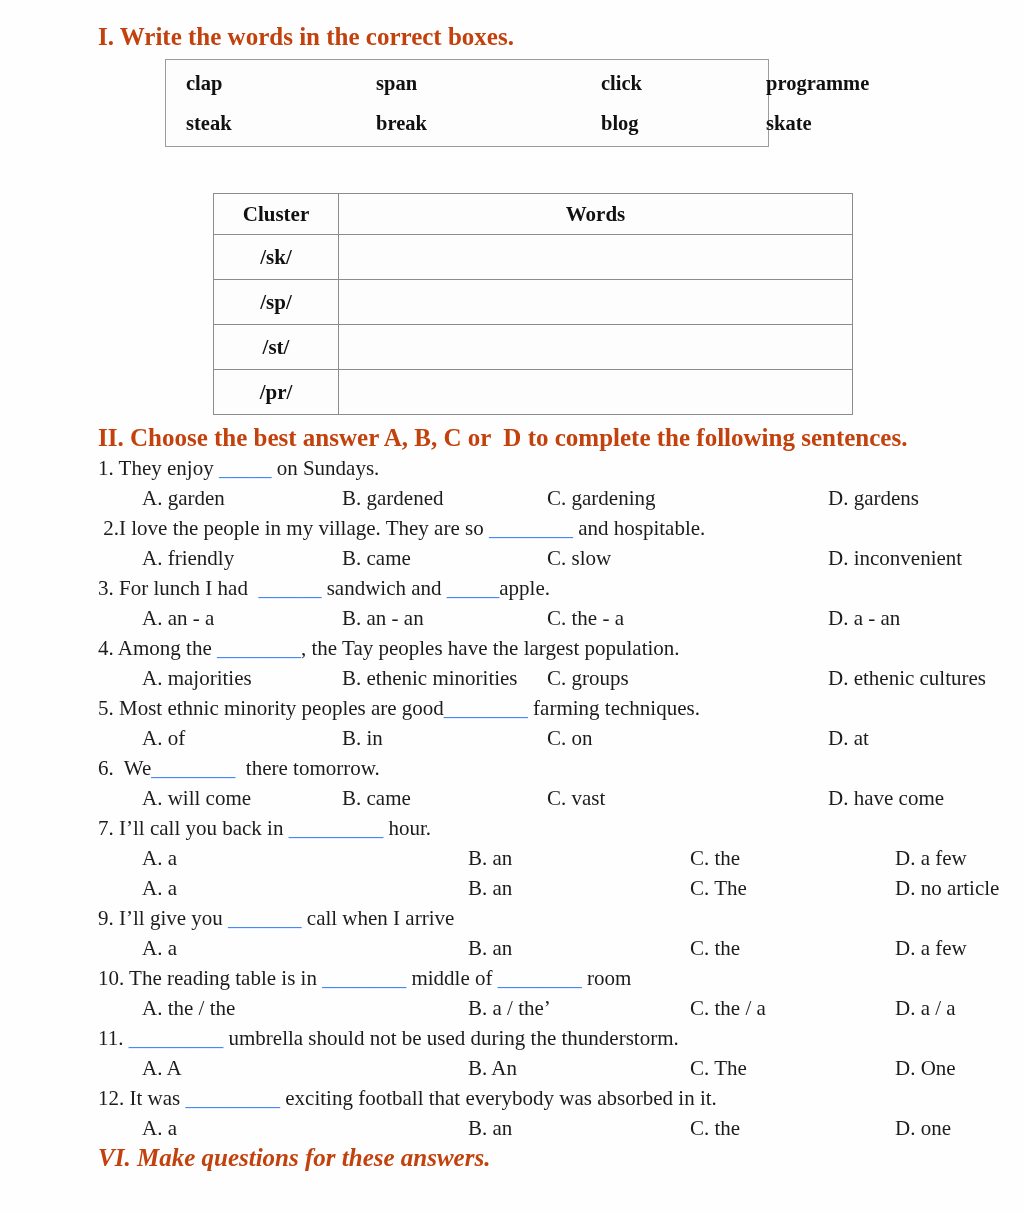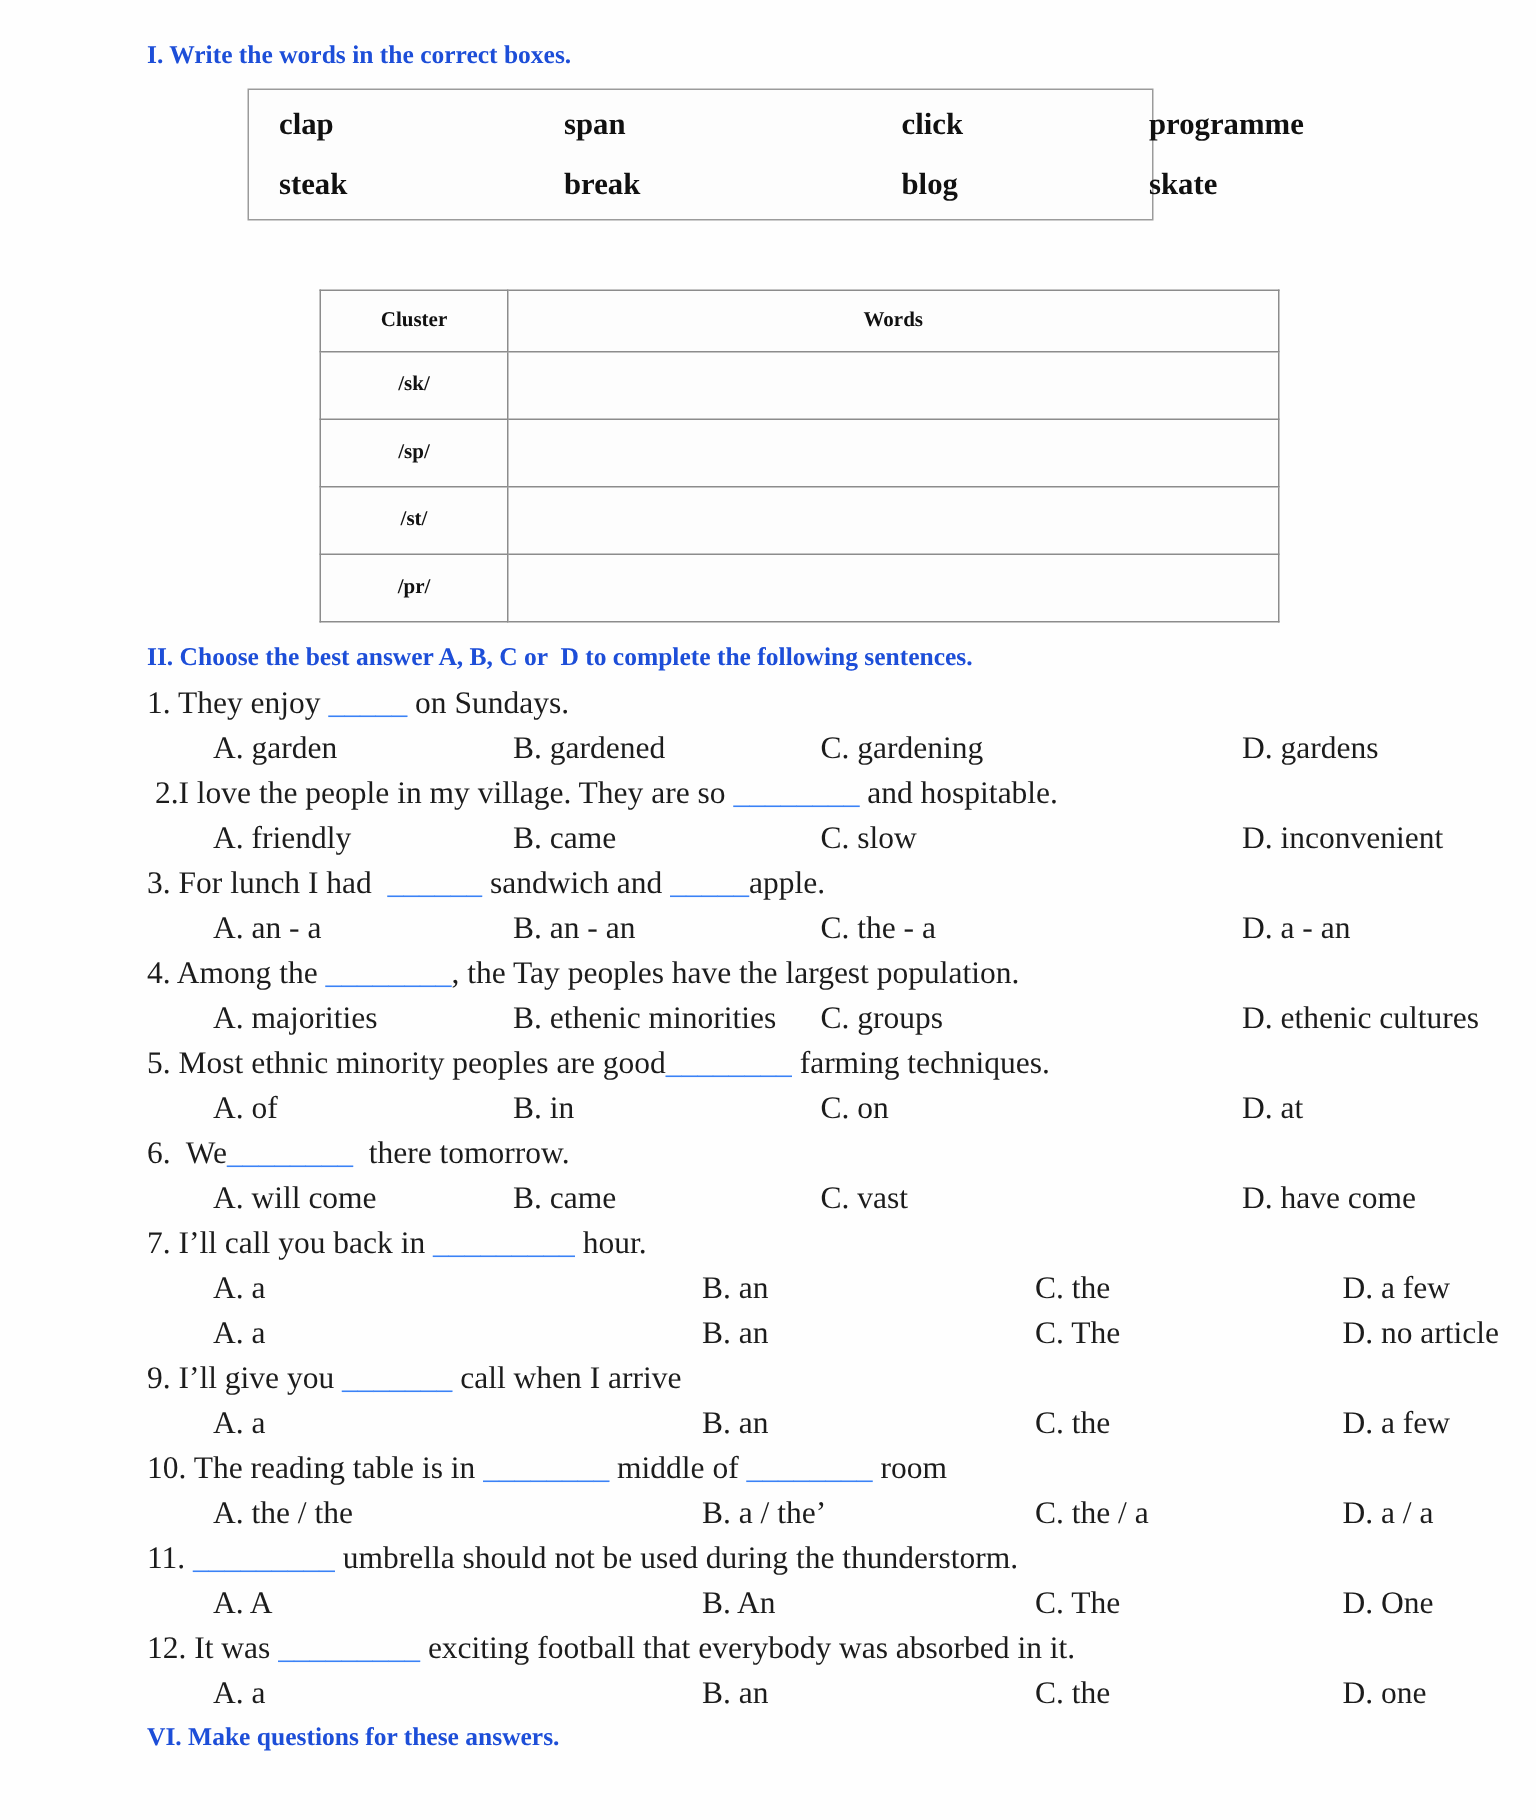--- a/index.html
+++ b/index.html
@@ -6,59 +6,59 @@
   .page {
     position:relative; box-sizing:border-box;
     width:1024px; height:1213px;
     background:#fefefe;
     padding:22px 28px 0 98px;
     font-family:"Liberation Serif","DejaVu Serif",serif;
     font-size:21px; color:#1c1c1c;
     overflow:hidden;
   }
   .sec-heading {
-    margin:0; font-weight:bold; color:#1d4ed8;
-    font-size:17px; line-height:30px; white-space:pre-wrap;
+    margin:0; font-weight:bold; color:#c2410c;
+    font-size:25px; line-height:30px; white-space:pre-wrap;
   }
   
   .word-box {
     box-sizing:border-box;
     margin:7px 0 0 67px; width:604px; height:88px;
     border:1px solid #9b9b9b; background:#fdfdfd;
     display:grid; grid-template-rows:1fr 1fr;
     padding:3px 0 3px 20px;
   }
   .word-row { display:grid; grid-template-columns:190px 225px 165px auto; align-items:center; }
   .word { font-weight:bold; font-size:20.5px; color:#111; }
   
   .cluster-table {
     margin:46px 0 0 115px; border-collapse:collapse;
     table-layout:fixed; width:640px; background:#fdfdfd;
   }
   .cluster-table th, .cluster-table td {
     border:1px solid #8c8c8c; text-align:center;
-    font-weight:bold; font-size:14px; color:#111; padding:0;
+    font-weight:bold; font-size:21px; color:#111; padding:0;
   }
   .cluster-table th { height:40px; }
   .cluster-table td { height:44px; }
   .col-cluster { width:124px; }
   
   .heading-2 { margin-top:8px; }
   
   .q-text { margin:0; height:30px; line-height:30px; white-space:pre-wrap; }
   .opts { display:flex; height:30px; line-height:30px;margin-left:44px; }
   .opt { display:inline-block; white-space:pre; }
   .opts-a .opt:nth-child(1){ min-width:200px; }
   .opts-a .opt:nth-child(2){ min-width:205px; }
   .opts-a .opt:nth-child(3){ min-width:281px; }
   .opts-b .opt:nth-child(1){ min-width:326px; }
   .opts-b .opt:nth-child(2){ min-width:222px; }
   .opts-b .opt:nth-child(3){ min-width:205px; }
   .blank { color:#3b82f6; }
-  .heading-3 { margin-top:0; }
+  .heading-3 { margin-top:0;font-style:italic; }
 </style>
 </head>
 <body>
 
 <div class="page">
 
   <h2 class="sec-heading heading-1">I. Write the words in the correct boxes.</h2>
 
   <div class="word-box">
       <div class="word-row">

